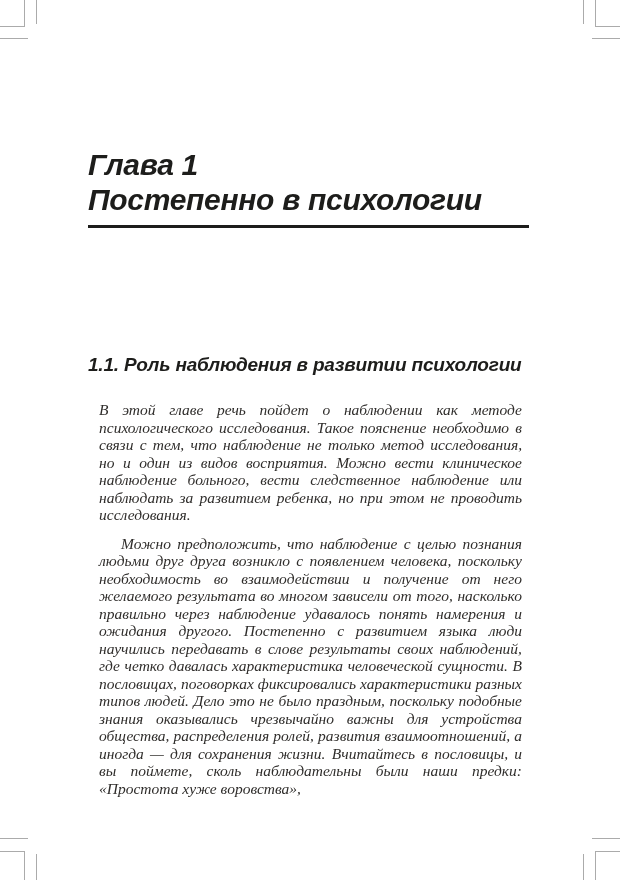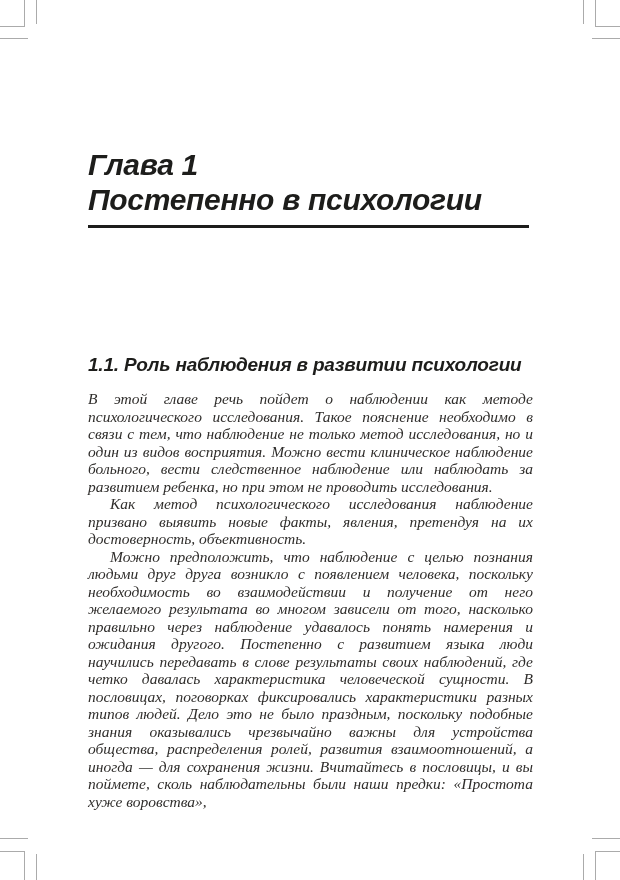--- a/index.html
+++ b/index.html
@@ -85,21 +85,21 @@
     top: 390px;
     width: 445px;
     font-family: "Liberation Serif", serif;
     font-size: 15.5px;
     line-height: 17.5px;
     color: var(--text-color);
     text-align: justify;
     hyphens: auto;
     -webkit-hyphens: auto;
   }
-  .body-text p { margin: 0; }
+  .body-text p { margin: 11px; }
   .body-text p:not(:first-child) { text-indent: 22px; }
 </style>
 </head>
 <body>
 
 <div class="page">
 
   <div class="crop crop-tl">
     <span class="ln v1"></span>
     <span class="ln h1"></span>
@@ -130,17 +130,16 @@
       <span>Глава 1</span><br>
       <span>Постепенно в психологии</span>
     </h1>
     <div class="title-underline"></div>
   </header>
 
   <h2 class="section-heading">1.1. Роль наблюдения в развитии психологии</h2>
 
   <div class="body-text">
     <p>В этой главе речь пойдет о наблюдении как методе психологического исследования. Такое пояснение необходимо в связи с тем, что наблюдение не только метод исследования, но и один из видов восприятия. Можно вести клиническое наблюдение больного, вести следственное наблюдение или наблюдать за развитием ребенка, но при этом не проводить исследования.</p>
-    <p>Как метод психологического исследования наблюдение призвано выявить новые факты, явления, претендуя на их достоверность, объективность.</p>
     <p>Можно предположить, что наблюдение с целью познания людьми друг друга возникло с появлением человека, поскольку необходимость во взаимодействии и получение от него желаемого результата во многом зависели от того, насколько правильно через наблюдение удавалось понять намерения и ожидания другого. Постепенно с развитием языка люди научились передавать в слове результаты своих наблюдений, где четко давалась характеристика человеческой сущности. В пословицах, поговорках фиксировались характеристики разных типов людей. Дело это не было праздным, поскольку подобные знания оказывались чрезвычайно важны для устройства общества, распределения ролей, развития взаимоотношений, а иногда — для сохранения жизни. Вчитайтесь в пословицы, и вы поймете, сколь наблюдательны были наши предки: «Простота хуже воровства»,</p>
   </div>
 
 </div>
 
 </body></html>

